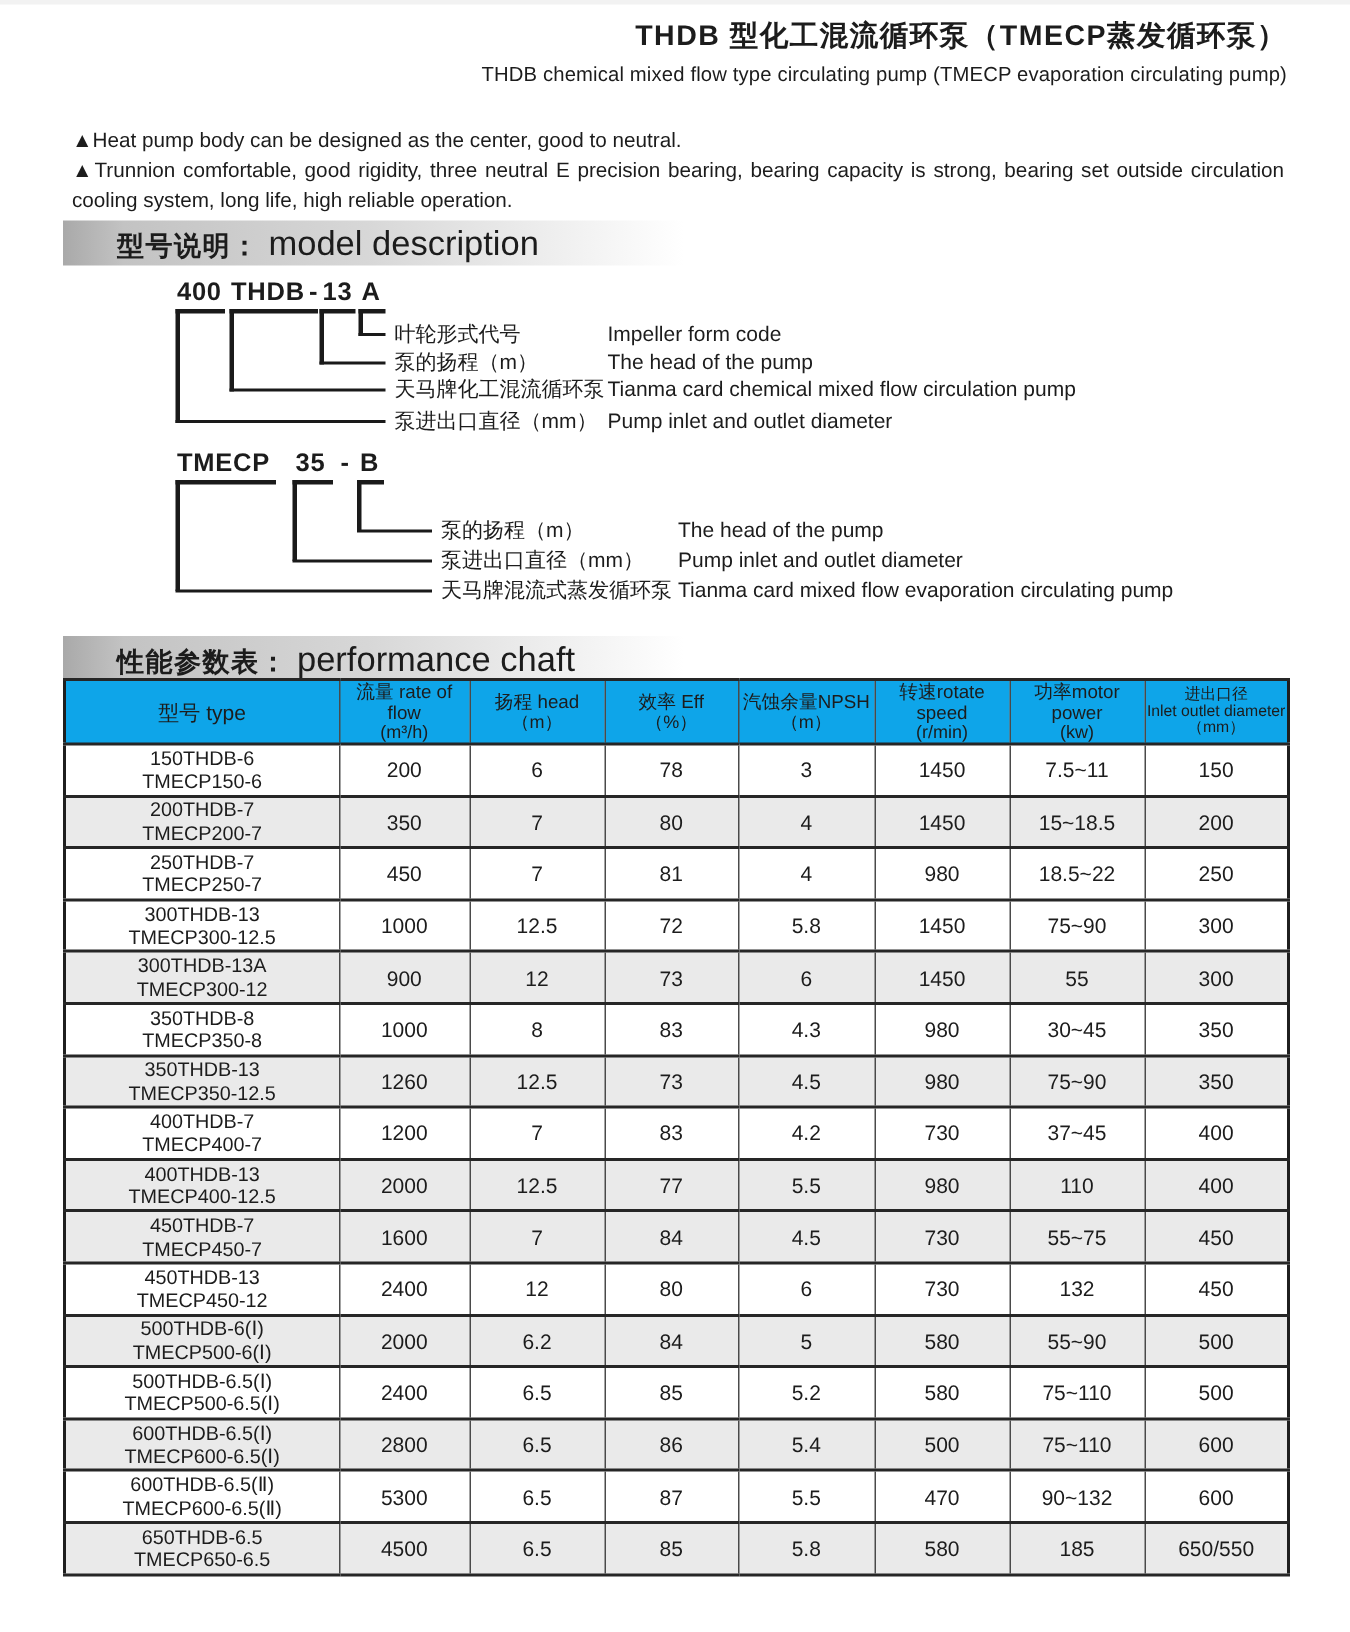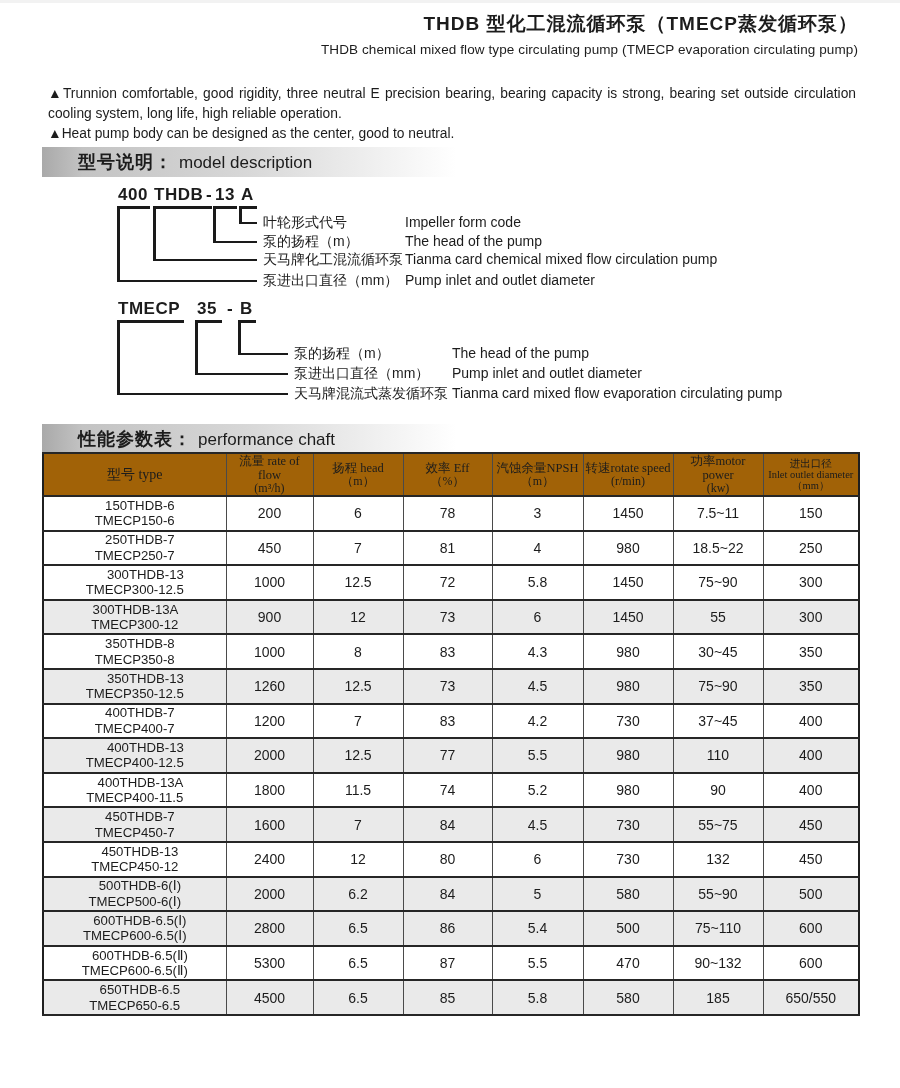--- a/index.html
+++ b/index.html
@@ -20,21 +20,21 @@
 
   
   .band{
     position:absolute;left:42px;width:450px;height:30px;line-height:30px;
     padding-left:36px;box-sizing:border-box;white-space:nowrap;
     background:linear-gradient(to right,#a9a9a9 0%,#c3c3c3 9%,#d7d7d7 45%,rgba(215,215,215,0) 92%);
   }
   .band1{top:147px;}
   .band2{top:424px;}
   .band-zh{font-size:18px;font-weight:bold;letter-spacing:1px;}
-  .band-en{font-size:17px;margin-left:6px;}
+  .band-en{font-size:23px;margin-left:6px;}
 
   
   .tok{position:absolute;font-size:17px;font-weight:600;letter-spacing:0.5px;}
   .lab{position:absolute;font-size:14px;white-space:nowrap;}
   .ln{position:absolute;background:#1a1a1a;}
   .bar{height:2.5px;}
   .vln{width:2.5px;}
   .hln{height:2.5px;}
 
   
@@ -73,42 +73,42 @@
   table.perf{
     position:absolute;left:42px;top:452px;width:816px;
     border-collapse:collapse;table-layout:fixed;
     border:2.5px solid #1f1f1f;
   }
   table.perf th,table.perf td{
     border-left:1px solid #4a4a4a;border-right:1px solid #4a4a4a;
     border-top:2px solid #262626;border-bottom:2px solid #262626;
     text-align:center;vertical-align:middle;padding:0;
   }
-  table.perf thead th{background:#a16207;font-weight:normal;height:36px;font-family:Liberation Serif, serif;}
+  table.perf thead th{background:#0ea5e9;font-weight:normal;height:36px;}
   table.perf tbody td{height:32.6px;font-size:14px;}
   table.perf tbody tr.alt td{background:#eaeaea;}
   .h-main{font-size:12.5px;line-height:14px;}
   .h-type{font-size:14px;}
   .h-sub{font-size:12px;line-height:13px;}
   .h-tiny{font-size:10.5px;line-height:11px;}
-  .tblk{display:inline-block;text-align:right;font-size:13.2px;line-height:15.5px;}
+  .tblk{display:inline-block;text-align:center;font-size:13.2px;line-height:15.5px;}
 </style>
 </head>
 <body>
 
 <div class="topstrip"></div>
 
 <div class="titleblock">
   <div class="title-zh">THDB 型化工混流循环泵（TMECP蒸发循环泵）</div>
   <div class="title-en">THDB chemical mixed flow type circulating pump (TMECP evaporation circulating pump)</div>
 </div>
 
 <div class="bullets">
+  <p>▲Heat pump body can be designed as the center, good to neutral.</p>
   <p>▲Trunnion comfortable, good rigidity, three neutral E precision bearing, bearing capacity is strong, bearing set outside circulation cooling system, long life, high reliable operation.</p>
-  <p>▲Heat pump body can be designed as the center, good to neutral.</p>
 </div>
 
 <div class="band band1">
   <span class="band-zh">型号说明：</span><span class="band-en">model description</span>
 </div>
 
 <div>
   <span class="tok d1-t0">400</span>
   <span class="tok d1-t1">THDB</span>
   <span class="tok d1-t2">-</span>
@@ -217,20 +217,30 @@
       <tr>
         <td><span class="tblk">150THDB-6<br>TMECP150-6</span></td>
         <td>200</td>
         <td>6</td>
         <td>78</td>
         <td>3</td>
         <td>1450</td>
         <td>7.5~11</td>
         <td>150</td>
       </tr>
+      <tr class="alt">
+        <td><span class="tblk">200THDB-7<br>TMECP200-7</span></td>
+        <td>350</td>
+        <td>7</td>
+        <td>80</td>
+        <td>4</td>
+        <td>1450</td>
+        <td>15~18.5</td>
+        <td>200</td>
+      </tr>
       <tr>
         <td><span class="tblk">250THDB-7<br>TMECP250-7</span></td>
         <td>450</td>
         <td>7</td>
         <td>81</td>
         <td>4</td>
         <td>980</td>
         <td>18.5~22</td>
         <td>250</td>
       </tr>
@@ -287,30 +297,20 @@
       <tr class="alt">
         <td><span class="tblk">400THDB-13<br>TMECP400-12.5</span></td>
         <td>2000</td>
         <td>12.5</td>
         <td>77</td>
         <td>5.5</td>
         <td>980</td>
         <td>110</td>
         <td>400</td>
       </tr>
-      <tr>
-        <td><span class="tblk">400THDB-13A<br>TMECP400-11.5</span></td>
-        <td>1800</td>
-        <td>11.5</td>
-        <td>74</td>
-        <td>5.2</td>
-        <td>980</td>
-        <td>90</td>
-        <td>400</td>
-      </tr>
       <tr class="alt">
         <td><span class="tblk">450THDB-7<br>TMECP450-7</span></td>
         <td>1600</td>
         <td>7</td>
         <td>84</td>
         <td>4.5</td>
         <td>730</td>
         <td>55~75</td>
         <td>450</td>
       </tr>
@@ -327,20 +327,30 @@
       <tr class="alt">
         <td><span class="tblk">500THDB-6(Ⅰ)<br>TMECP500-6(Ⅰ)</span></td>
         <td>2000</td>
         <td>6.2</td>
         <td>84</td>
         <td>5</td>
         <td>580</td>
         <td>55~90</td>
         <td>500</td>
       </tr>
+      <tr>
+        <td><span class="tblk">500THDB-6.5(Ⅰ)<br>TMECP500-6.5(Ⅰ)</span></td>
+        <td>2400</td>
+        <td>6.5</td>
+        <td>85</td>
+        <td>5.2</td>
+        <td>580</td>
+        <td>75~110</td>
+        <td>500</td>
+      </tr>
       <tr class="alt">
         <td><span class="tblk">600THDB-6.5(Ⅰ)<br>TMECP600-6.5(Ⅰ)</span></td>
         <td>2800</td>
         <td>6.5</td>
         <td>86</td>
         <td>5.4</td>
         <td>500</td>
         <td>75~110</td>
         <td>600</td>
       </tr>

